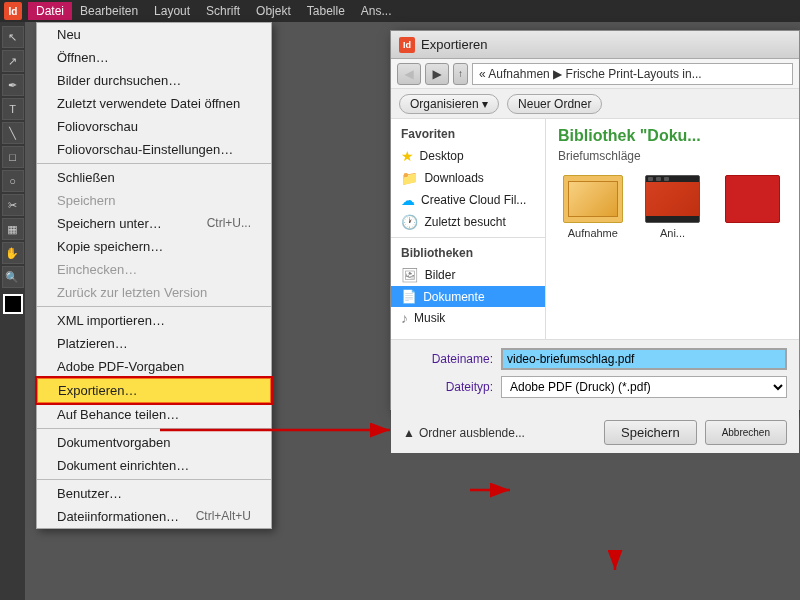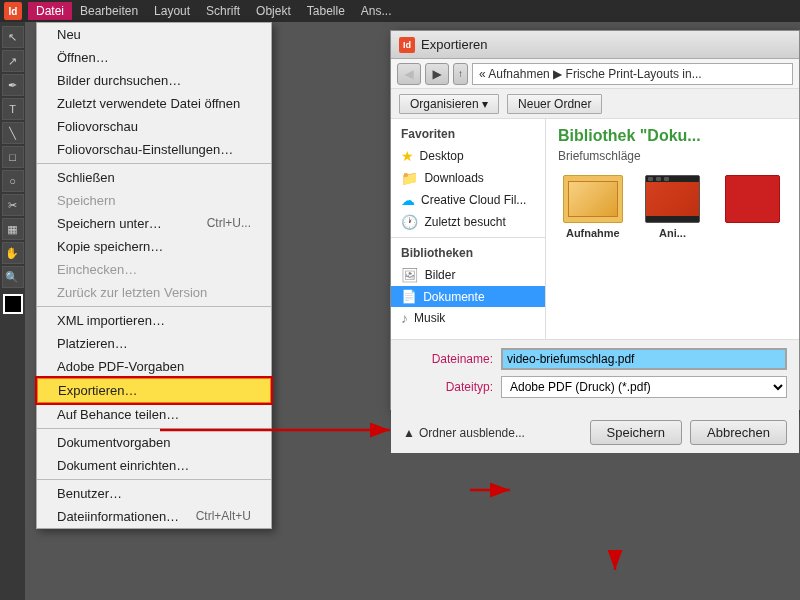--- a/index.html
+++ b/index.html
@@ -155,21 +155,21 @@
       height: 30px;
       background: #f0f0f0;
       border-bottom: 1px solid #ddd;
       display: flex; align-items: center;
       padding: 0 8px; gap: 8px;
     }
     .action-btn-small {
       padding: 2px 10px;
       background: linear-gradient(to bottom, #f5f5f5, #e0e0e0);
       border: 1px solid #aaa;
-      border-radius: 1px;
+      border-radius: 10px;
       font-size: 12px;
       color: #222;
       cursor: pointer;
       display: flex; gap: 4px;
     }
 
     .dialog-body {
       display: flex;
       height: 220px;
     }
@@ -221,21 +221,20 @@
     }
     .library-subheader {
       padding: 0 12px 6px;
       font-size: 12px;
       color: #555;
     }
     .content-grid {
       display: flex;
       gap: 10px;
       padding: 6px 12px;
-      font-weight: bold;
     }
     .content-item {
       display: flex; flex-direction: column; align-items: center;
       font-size: 11px; color: #333;
       cursor: pointer;
       width: 70px;
     }
     .folder-thumbnail {
       width: 60px; height: 48px;
       background: #f0c060;
@@ -277,21 +276,21 @@
       background: #f0f0f0;
       border-top: 1px solid #ddd;
     }
     .field-row {
       display: flex; align-items: center;
       margin-bottom: 6px;
     }
     .field-label {
       width: 90px;
       font-size: 12px;
-      color: #be185d;
+      color: #4c1d95;
       text-align: right;
       margin-right: 8px;
     }
     .field-input {
       flex: 1;
       height: 22px;
       border: 2px solid #a3a3a3;
       background: #7dd3fc;
       padding: 0 4px;
       font-size: 12px;
@@ -323,21 +322,21 @@
       border-radius: 3px;
       font-size: 13px; color: #222;
       cursor: pointer;
       font-weight: normal;
     }
     .btn-secondary {
       padding: 4px 16px;
       background: linear-gradient(to bottom, #f0f0f0, #d8d8d8);
       border: 1px solid #999;
       border-radius: 3px;
-      font-size: 13px; color: #222;
+      font-size: 10px; color: #222;
       cursor: pointer;
     }
 
     
     .arrow-overlay {
       position: absolute;
       pointer-events: none;
       z-index: 300;
     }
 

